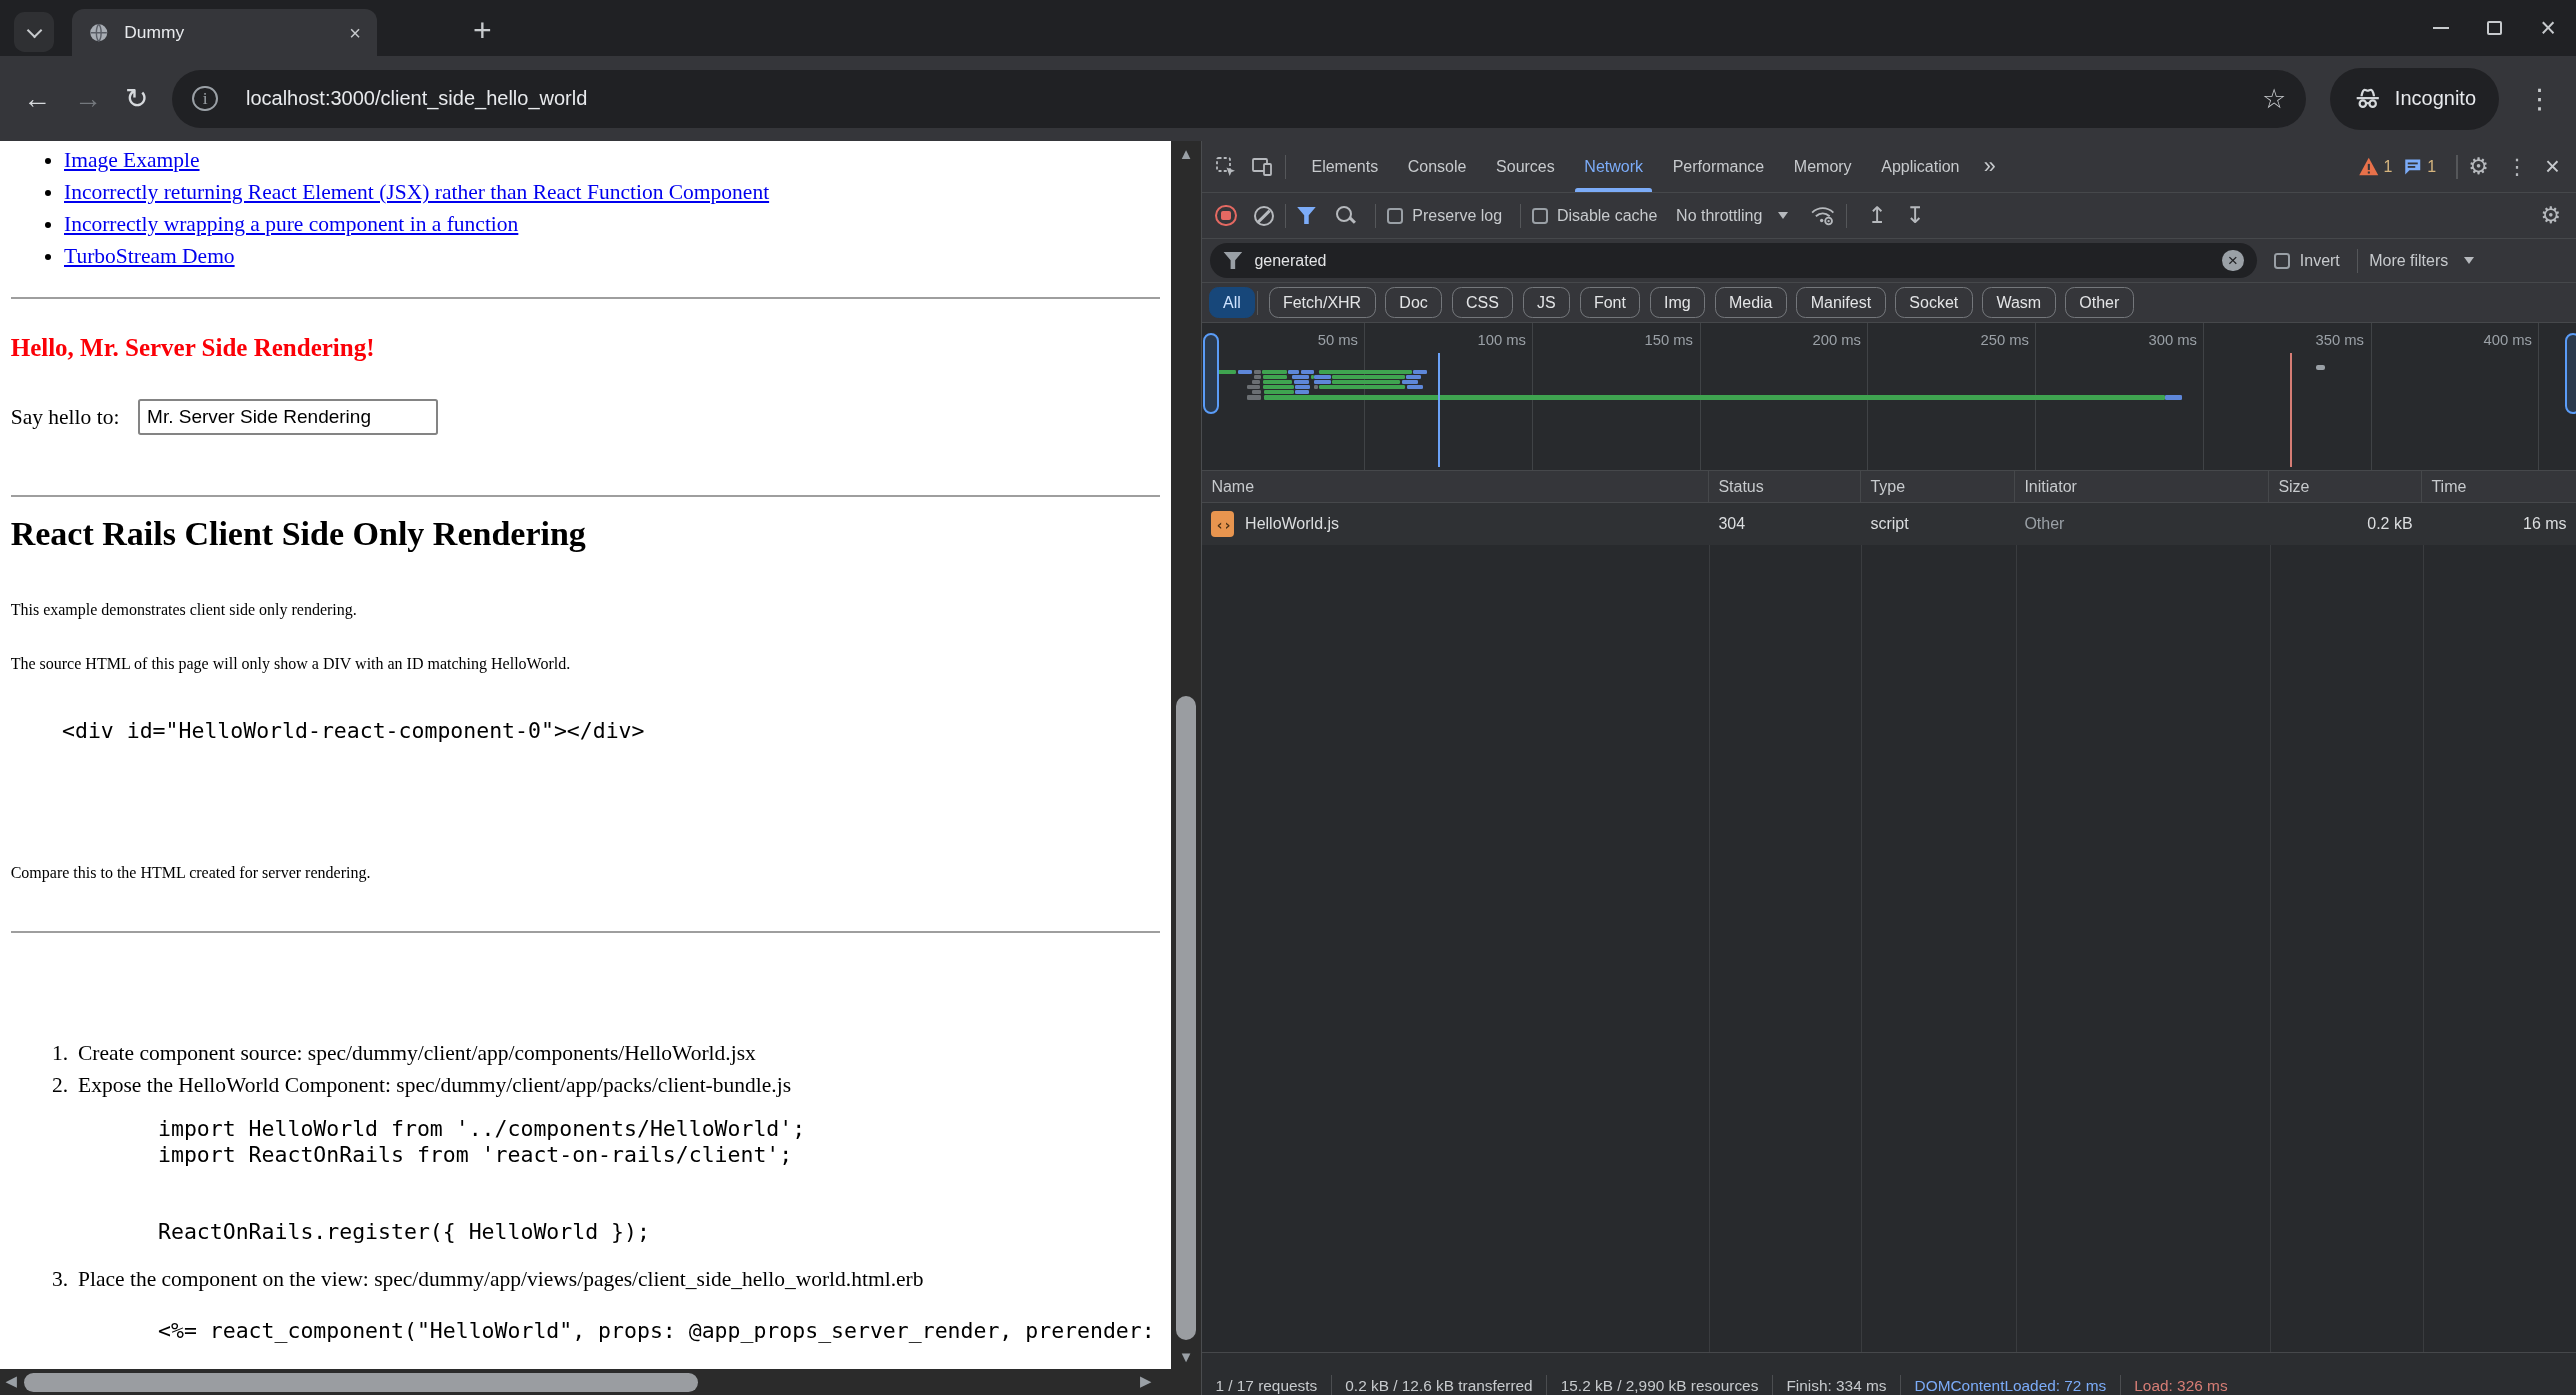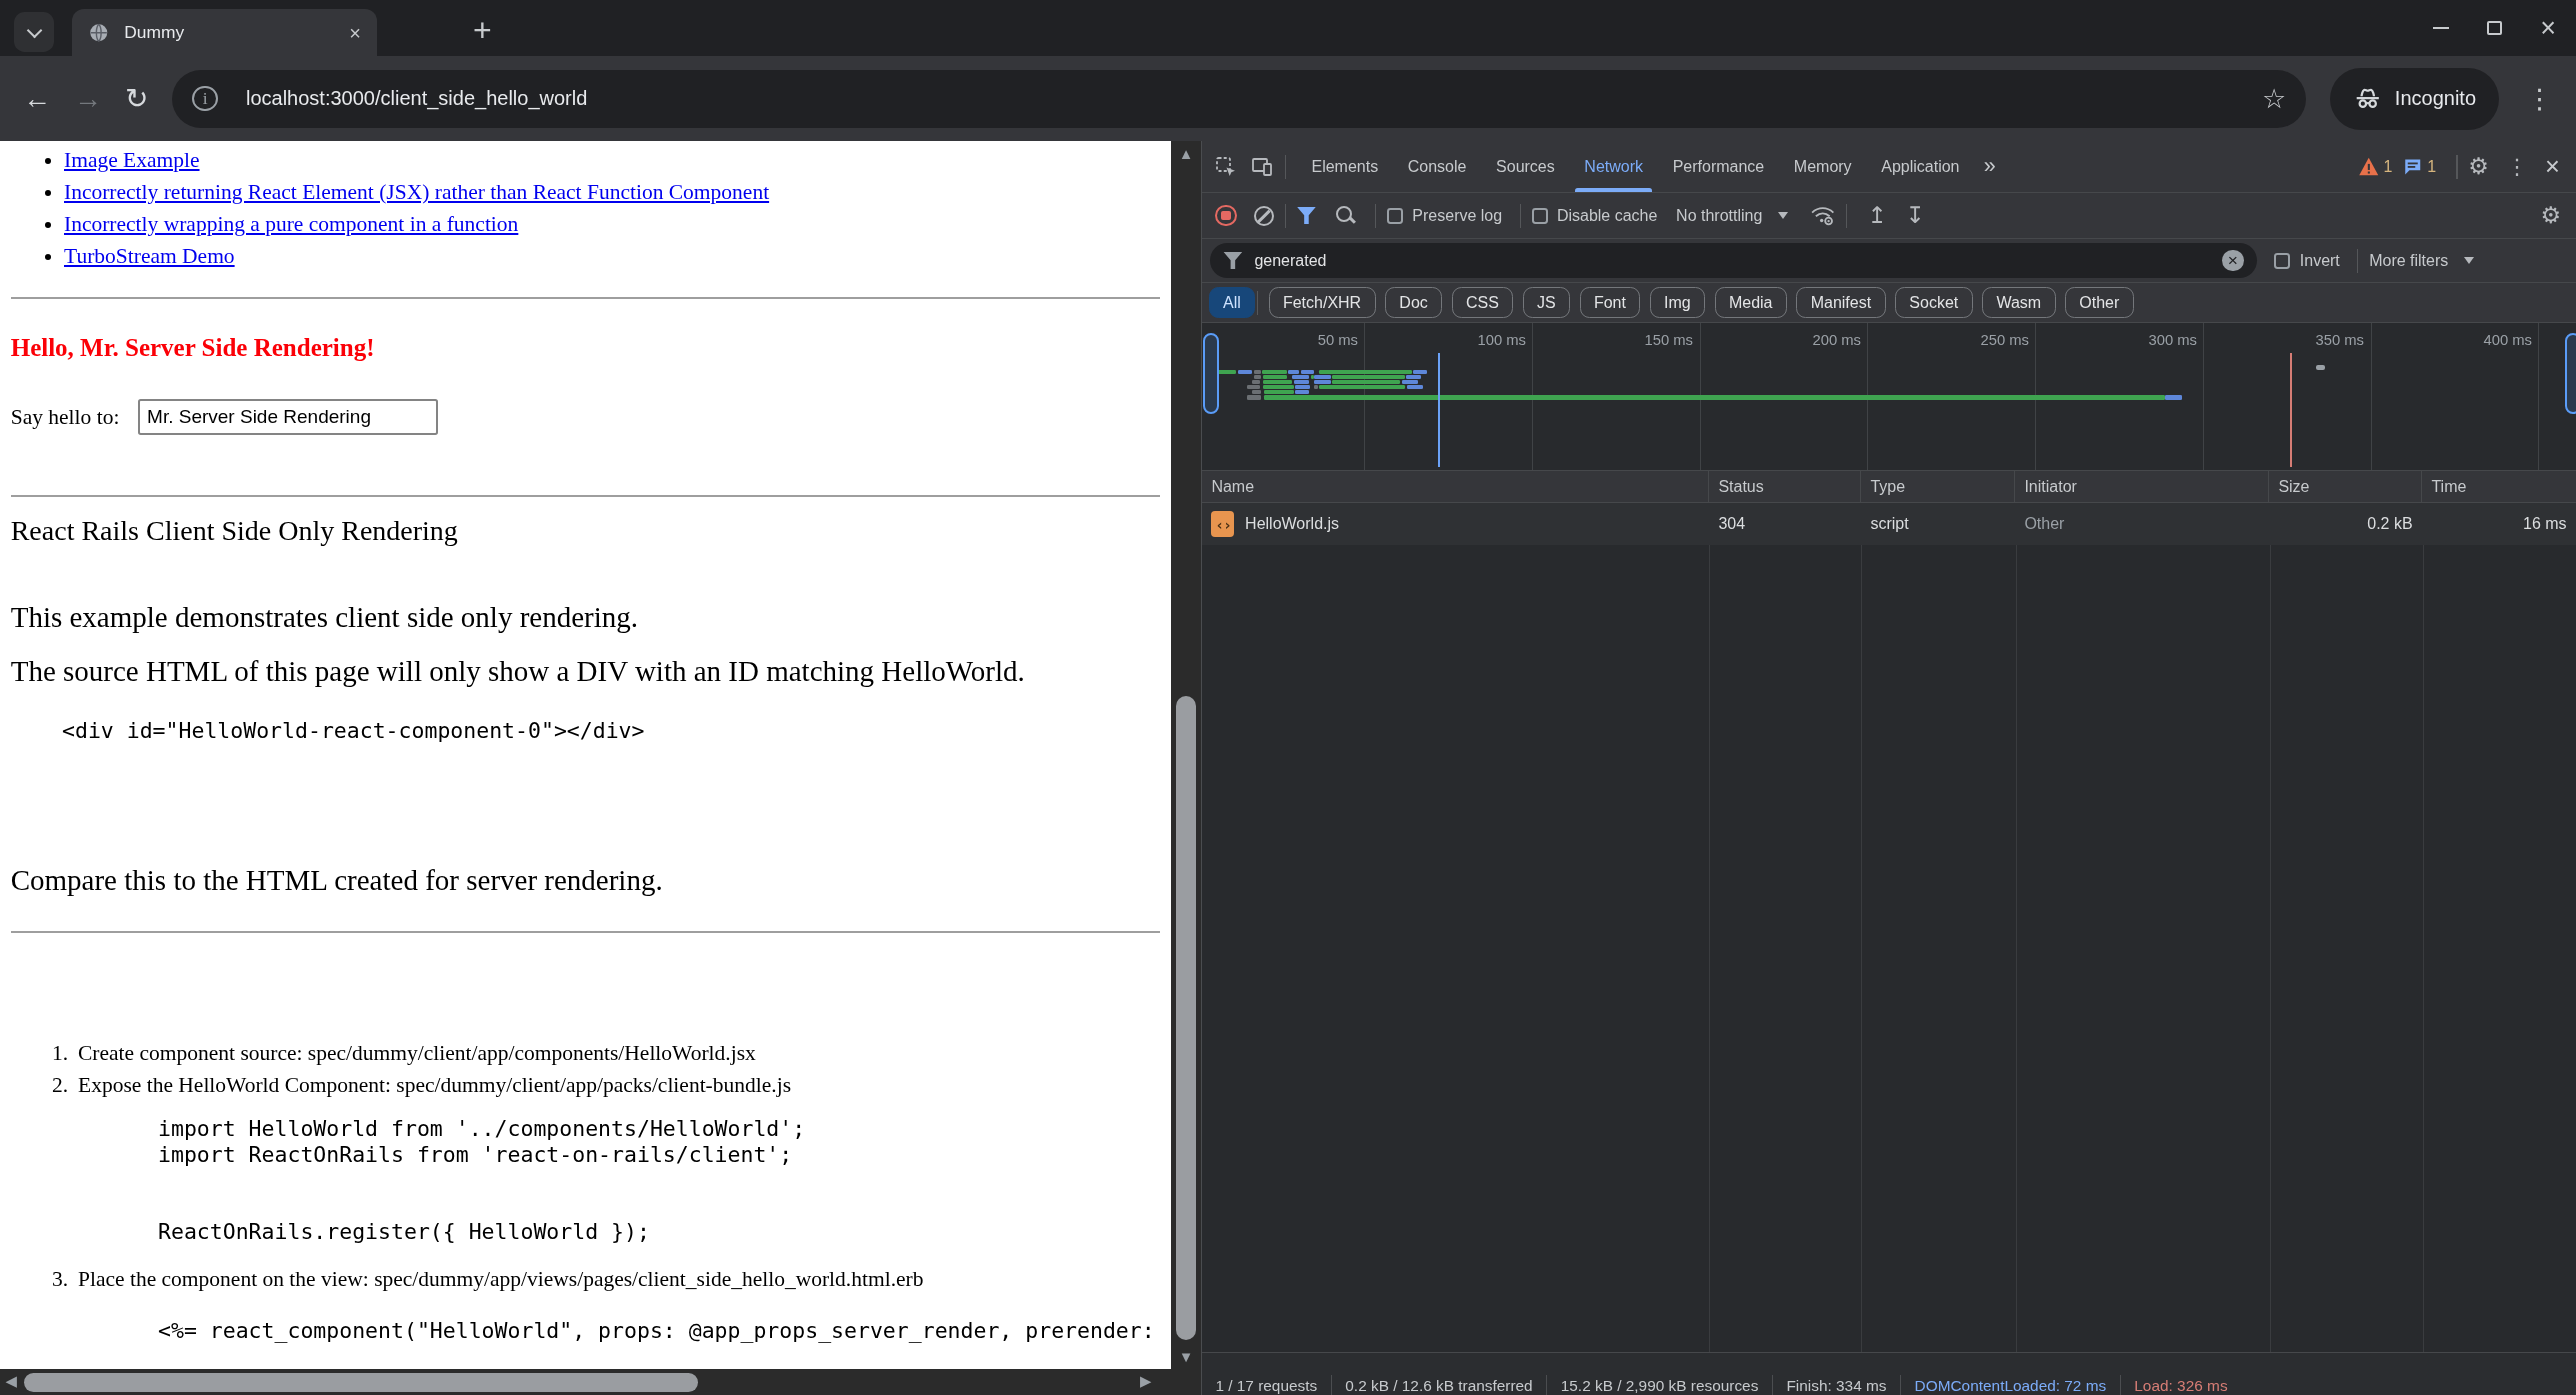--- a/index.html
+++ b/index.html
@@ -47,22 +47,22 @@
     overflow:hidden; font-family:"Liberation Serif", serif; color:#000; }
   .page a { color:#0000EE; text-decoration:underline; }
   .page ul { margin-top:2.7px; padding-left:64px; font-size:21.5px; }
   .page li { line-height:32px; }
   .abs { position:absolute; left:10.7px; right:10.7px; }
   .hr { border-top:2px solid #9e9e9e; }
   .h3red { color:#fb0007; font-weight:bold; font-size:25px; }
   .formrow { display:flex; align-items:center; font-size:21.5px; }
   .hello-input { margin-left:19px; width:300px; height:36px; border:2px solid #848484; border-radius:2.7px;
     font-family:"Liberation Sans",sans-serif; font-size:19px; padding:0 6.7px; color:#000; background:#fff; }
-  .h1 { font-size:28px; font-weight:normal; }
-  .p { font-size:29px; }
+  .h1 { font-size:34px; font-weight:bold; }
+  .p { font-size:16px; }
   .code { font-family:"DejaVu Sans Mono", monospace; font-size:21.5px; white-space:nowrap; }
   .h2 { font-size:32px; font-weight:bold; }
   .oli { position:absolute; left:0; right:0; font-size:21.5px; line-height:32px; }
   .oli .num { position:absolute; left:0; width:68px; text-align:right; }
   .oli .txt { position:absolute; left:78px; right:0; white-space:nowrap; }
 
   .vscroll { position:absolute; left:1171px; top:0; width:30px; height:1228px; background:#2b2b2b; }
   .varrow { position:absolute; left:0; width:30px; text-align:center; color:#9aa0a6; font-size:14.8px; }
   .vthumb { position:absolute; left:5.4px; top:555px; width:19.5px; height:644px; background:#9a9da1; border-radius:10px; }
   .hscroll { position:absolute; left:0; top:1228px; width:1201px; height:27px; background:#2b2b2b; }

